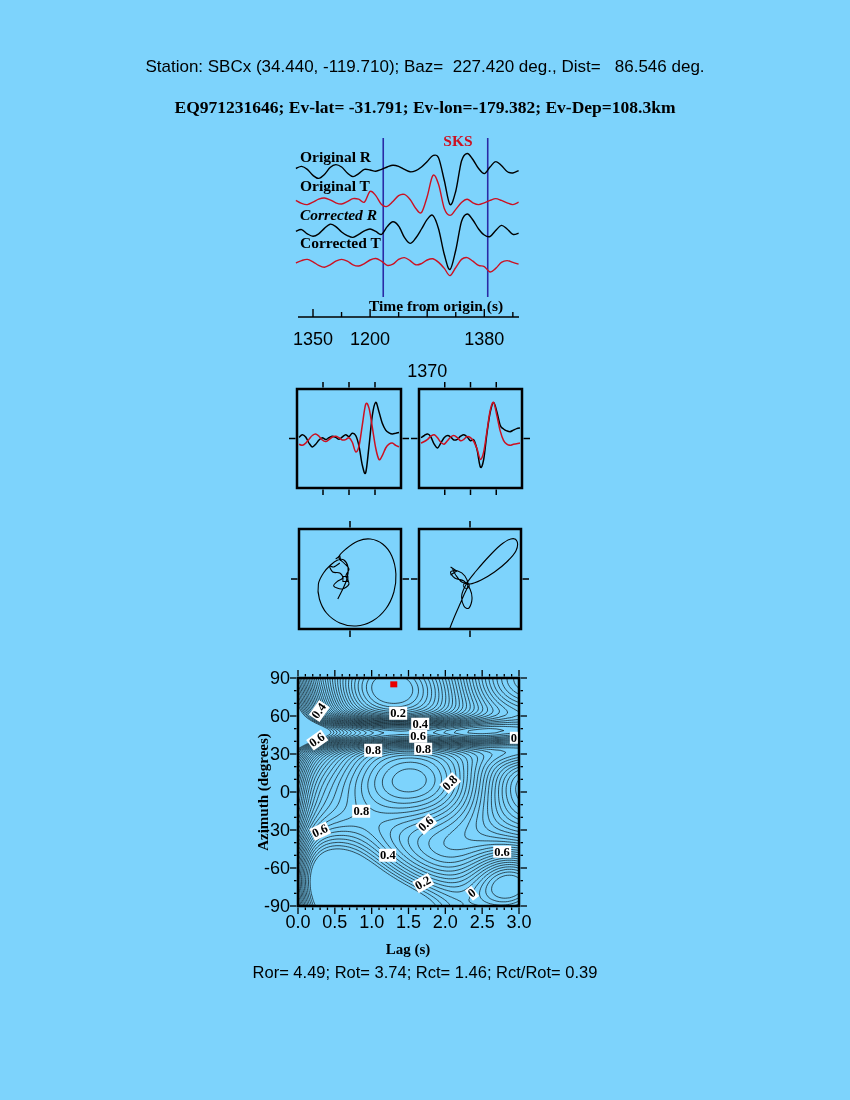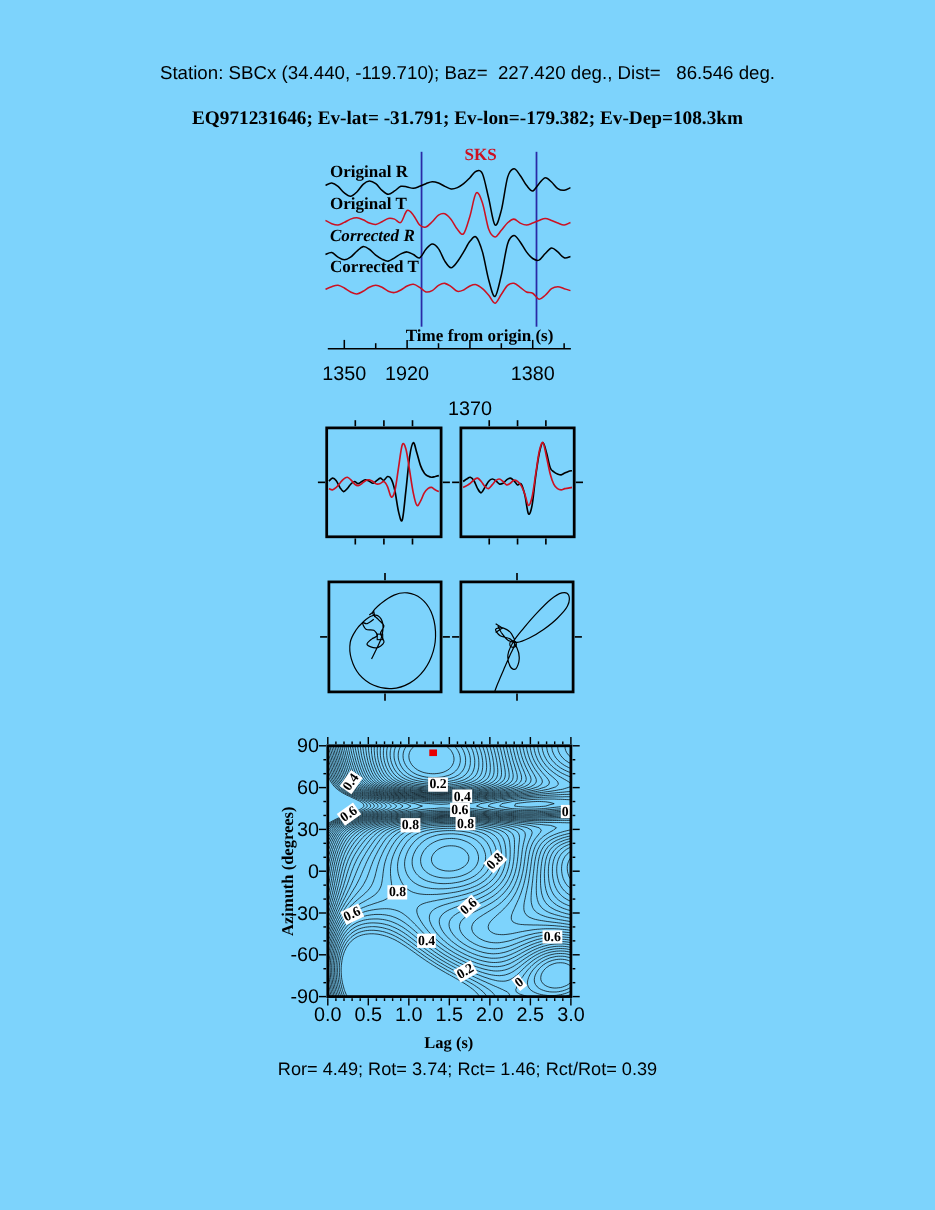--- a/index.html
+++ b/index.html
@@ -175,35 +175,35 @@
       <line x1="294" y1="690.6666666666666" x2="296.5" y2="690.6666666666666" stroke="#000" stroke-width="1.3"></line>
       <line x1="520.5" y1="690.6666666666666" x2="523" y2="690.6666666666666" stroke="#000" stroke-width="1.3"></line>
       <line x1="290" y1="678" x2="296.5" y2="678" stroke="#000" stroke-width="1.3"></line>
       <line x1="520.5" y1="678" x2="527" y2="678" stroke="#000" stroke-width="1.3"></line>
       <rect x="390.26666666666665" y="681.3333333333334" width="7" height="6" fill="#e80000"></rect>
     </svg>
 
   <div class="abs txt ctr sans pre" style="top:57px;font-size:17px;">Station: SBCx (34.440, -119.710); Baz=  227.420 deg., Dist=   86.546 deg.</div>
   <div class="abs txt ctr serif" style="top:97px;font-size:17.5px;">EQ971231646; Ev-lat= -31.791; Ev-lon=-179.382; Ev-Dep=108.3km</div>
 
-  <div class="abs txt serif" style="left:437px;top:132px;transform:translateX(-50%);font-size:15.5px;color:#cc1122;">SKS</div>
+  <div class="abs txt serif" style="left:458px;top:132px;transform:translateX(-50%);font-size:15.5px;color:#cc1122;">SKS</div>
 
   <div class="abs txt serif" style="left:300px;top:148px;font-size:15.5px;">Original R</div>
   <div class="abs txt serif" style="left:300px;top:177px;font-size:15.5px;">Original T</div>
   <div class="abs txt serif" style="left:300px;top:206px;font-size:15.5px;font-style:italic;">Corrected R</div>
   <div class="abs txt serif" style="left:300px;top:234px;font-size:15.5px;">Corrected T</div>
 
   <div class="abs txt serif" style="left:436px;top:297px;transform:translateX(-50%);font-size:15.5px;">Time from origin (s)</div>
 
   <div class="abs txt serif" style="left:263px;top:792px;transform:translate(-50%,-50%) rotate(-90deg);font-size:15px;white-space:nowrap;">Azimuth (degrees)</div>
   <div class="abs txt serif" style="left:408px;top:941px;transform:translateX(-50%);font-size:15px;">Lag (s)</div>
 
   <div class="abs txt ctr sans" style="top:963px;font-size:16.5px;">Ror= 4.49; Rot= 3.74; Rct= 1.46; Rct/Rot= 0.39</div>
 <div class="tick-label sans" style="transform: translateX(-50%); font-size: 18px; left: 313px; top: 330px;">1350</div>
-    <div class="tick-label sans" style="transform: translateX(-50%); font-size: 18px; left: 370.1px; top: 330px;">1920</div>
+    <div class="tick-label sans" style="transform: translateX(-50%); font-size: 18px; left: 370.1px; top: 330px;">1200</div>
     <div class="tick-label sans" style="transform: translateX(-50%); font-size: 18px; left: 427.2px; top: 330px; margin-top: 32px;">1370</div>
     <div class="tick-label sans" style="transform: translateX(-50%); font-size: 18px; left: 484.3px; top: 330px;">1380</div>
     <div class="tick-label sans" style="width: 44px; text-align: right; font-size: 18px; left: 246px; top: 669px;">90</div>
     <div class="tick-label sans" style="width: 44px; text-align: right; font-size: 18px; left: 246px; top: 707px;">60</div>
     <div class="tick-label sans" style="width: 44px; text-align: right; font-size: 18px; left: 246px; top: 745px;">30</div>
     <div class="tick-label sans" style="width: 44px; text-align: right; font-size: 18px; left: 246px; top: 783px;">0</div>
     <div class="tick-label sans" style="width: 44px; text-align: right; font-size: 18px; left: 246px; top: 821px;">-30</div>
     <div class="tick-label sans" style="width: 44px; text-align: right; font-size: 18px; left: 246px; top: 859px;">-60</div>
     <div class="tick-label sans" style="width: 44px; text-align: right; font-size: 18px; left: 246px; top: 897px;">-90</div>
     <div class="tick-label sans" style="transform: translateX(-50%); font-size: 18px; left: 298px; top: 913px;">0.0</div>

